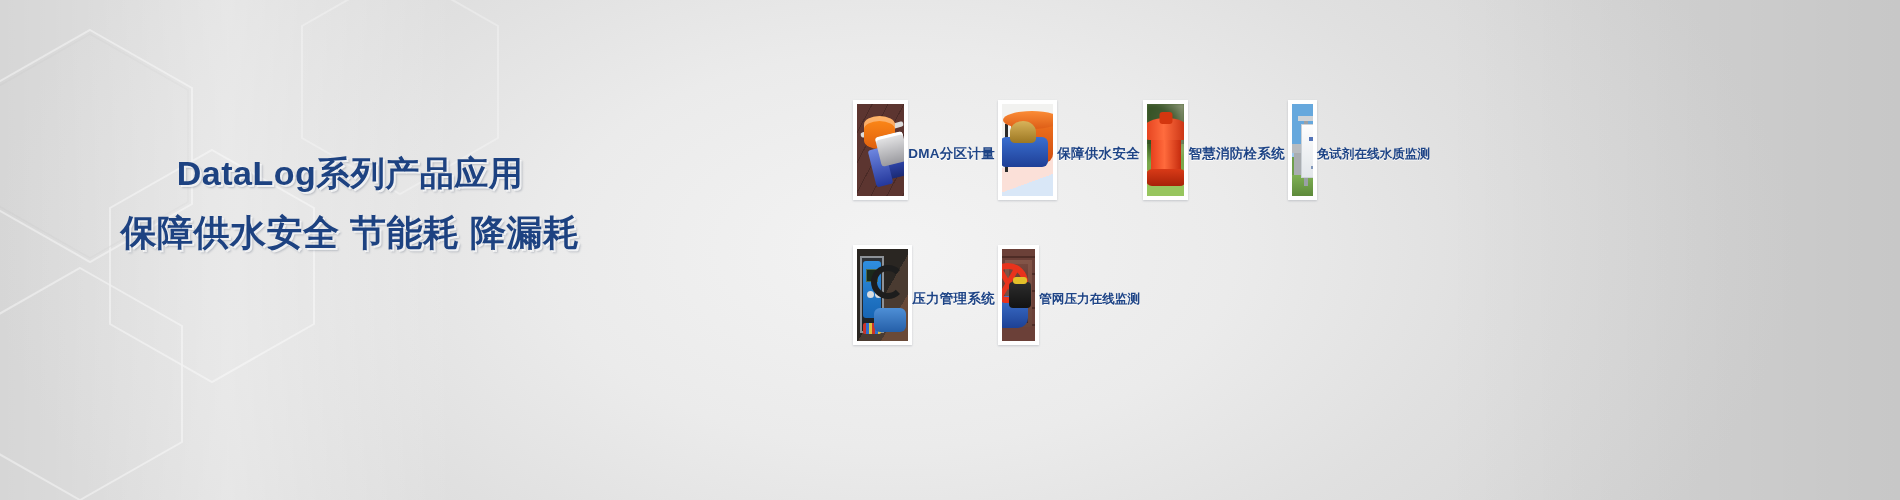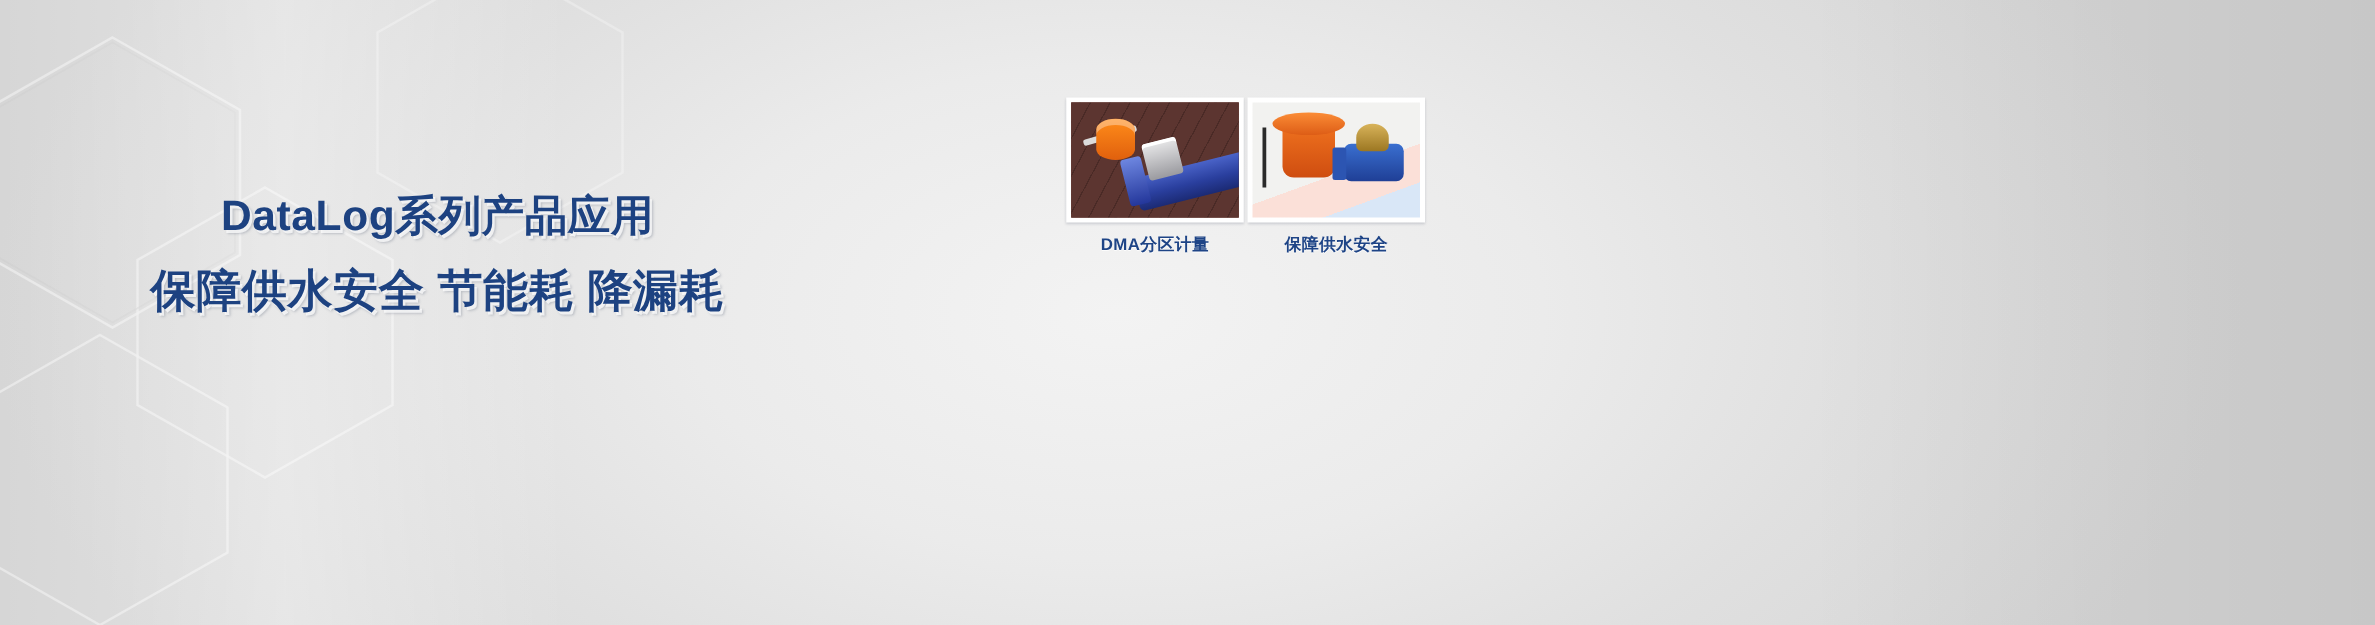--- a/index.html
+++ b/index.html
@@ -59,21 +59,21 @@
     position: absolute;
     left: 853px; top: 78px;
     width: 480px;
     display: grid;
     grid-template-columns: repeat(4, 142px);
     grid-auto-rows: 143px;
     column-gap: 3px;
     row-gap: 2px;
     z-index: 4;
   }
-  .card { width: 142px; display: flex; flex-direction: column; align-items: center; }
+  .card { width: 142px; display: flex; align-items: center; }
   .thumb-wrap {
     width: 142px; height: 100px;
     background: #ffffff;
     padding: 4px;
     box-shadow: 0 1px 2px rgba(60,70,90,.22);
   }
   .thumb {
     width: 100%; height: 100%;
     position: relative;
     overflow: hidden;
@@ -398,19 +398,74 @@
       <div class="thumb-wrap">
         <div class="thumb sc-meter">
           <div class="rod"></div>
             <div class="ocover"></div>
             <div class="body"></div>
         </div>
       </div>
       <div class="caption">保障供水安全</div>
     </div>
 
-
-
-
+    <div class="card">
+      <div class="thumb-wrap">
+        <div class="thumb sc-hyd">
+          <div class="h-arm l"></div>
+            <div class="h-arm r"></div>
+          <div class="h-body"></div>
+            <div class="h-dome"></div>
+            <div class="h-top"></div>
+            <div class="h-base"></div>
+        </div>
+      </div>
+      <div class="caption">智慧消防栓系统</div>
+    </div>
+
+    <div class="card">
+      <div class="thumb-wrap">
+        <div class="thumb sc-wq">
+          <div class="bridge"></div>
+            <div class="grass"></div>
+            <div class="post"></div>
+          <div class="rail"></div>
+          <div class="sign">
+              <div class="t1"></div>
+              <div class="t2"></div>
+              <div class="t3"></div>
+            </div>
+        </div>
+      </div>
+      <div class="caption cap-wide">免试剂在线水质监测</div>
+    </div>
+
+    <div class="card">
+      <div class="thumb-wrap">
+        <div class="thumb sc-pm">
+          <div class="cab"></div>
+            <div class="panel"></div>
+          <div class="knob a"></div>
+            <div class="knob b"></div>
+          <div class="wires"></div>
+            <div class="hose"></div>
+            <div class="pump"></div>
+        </div>
+      </div>
+      <div class="caption">压力管理系统</div>
+    </div>
+
+    <div class="card">
+      <div class="thumb-wrap">
+        <div class="thumb sc-pnp">
+          <div class="chamber"></div>
+            <div class="stem"></div>
+          <div class="valve"></div>
+            <div class="wheel"></div>
+            <div class="sensor"></div>
+        </div>
+      </div>
+      <div class="caption cap-wide">管网压力在线监测</div>
+    </div>
 
 
   </div>
 </div>
 
 </body></html>

